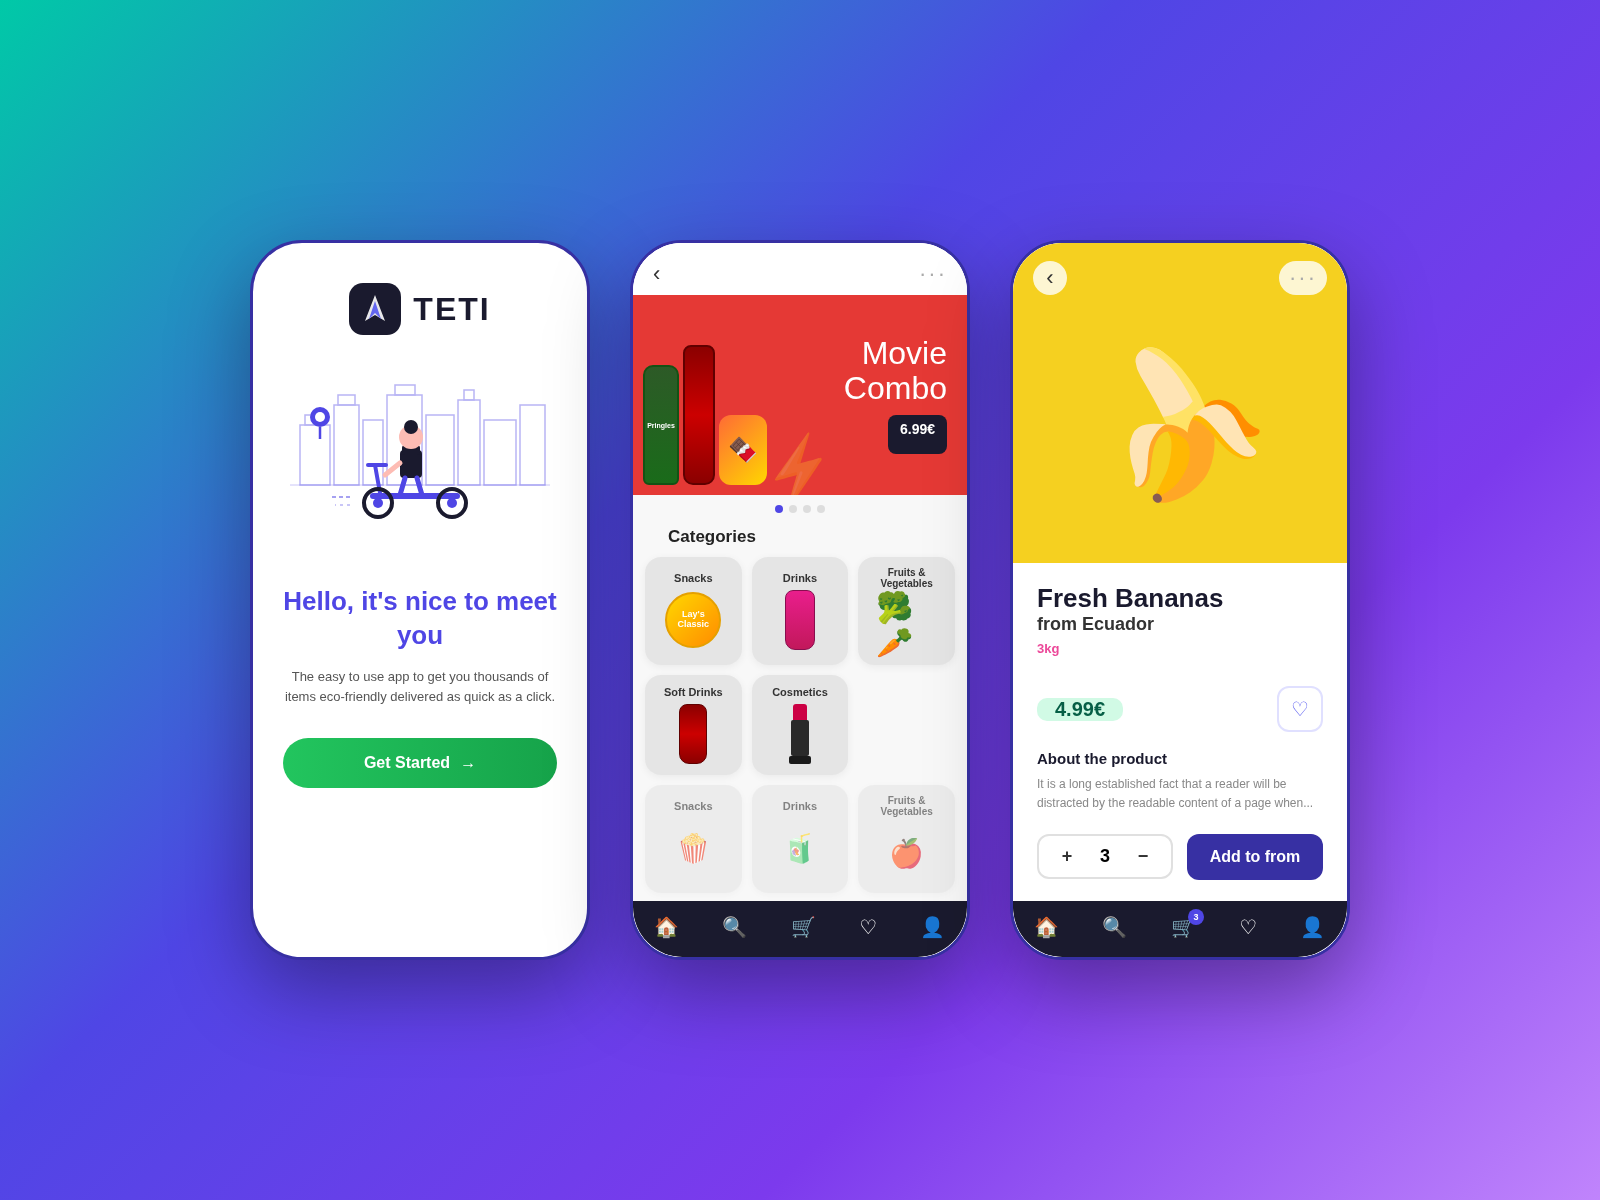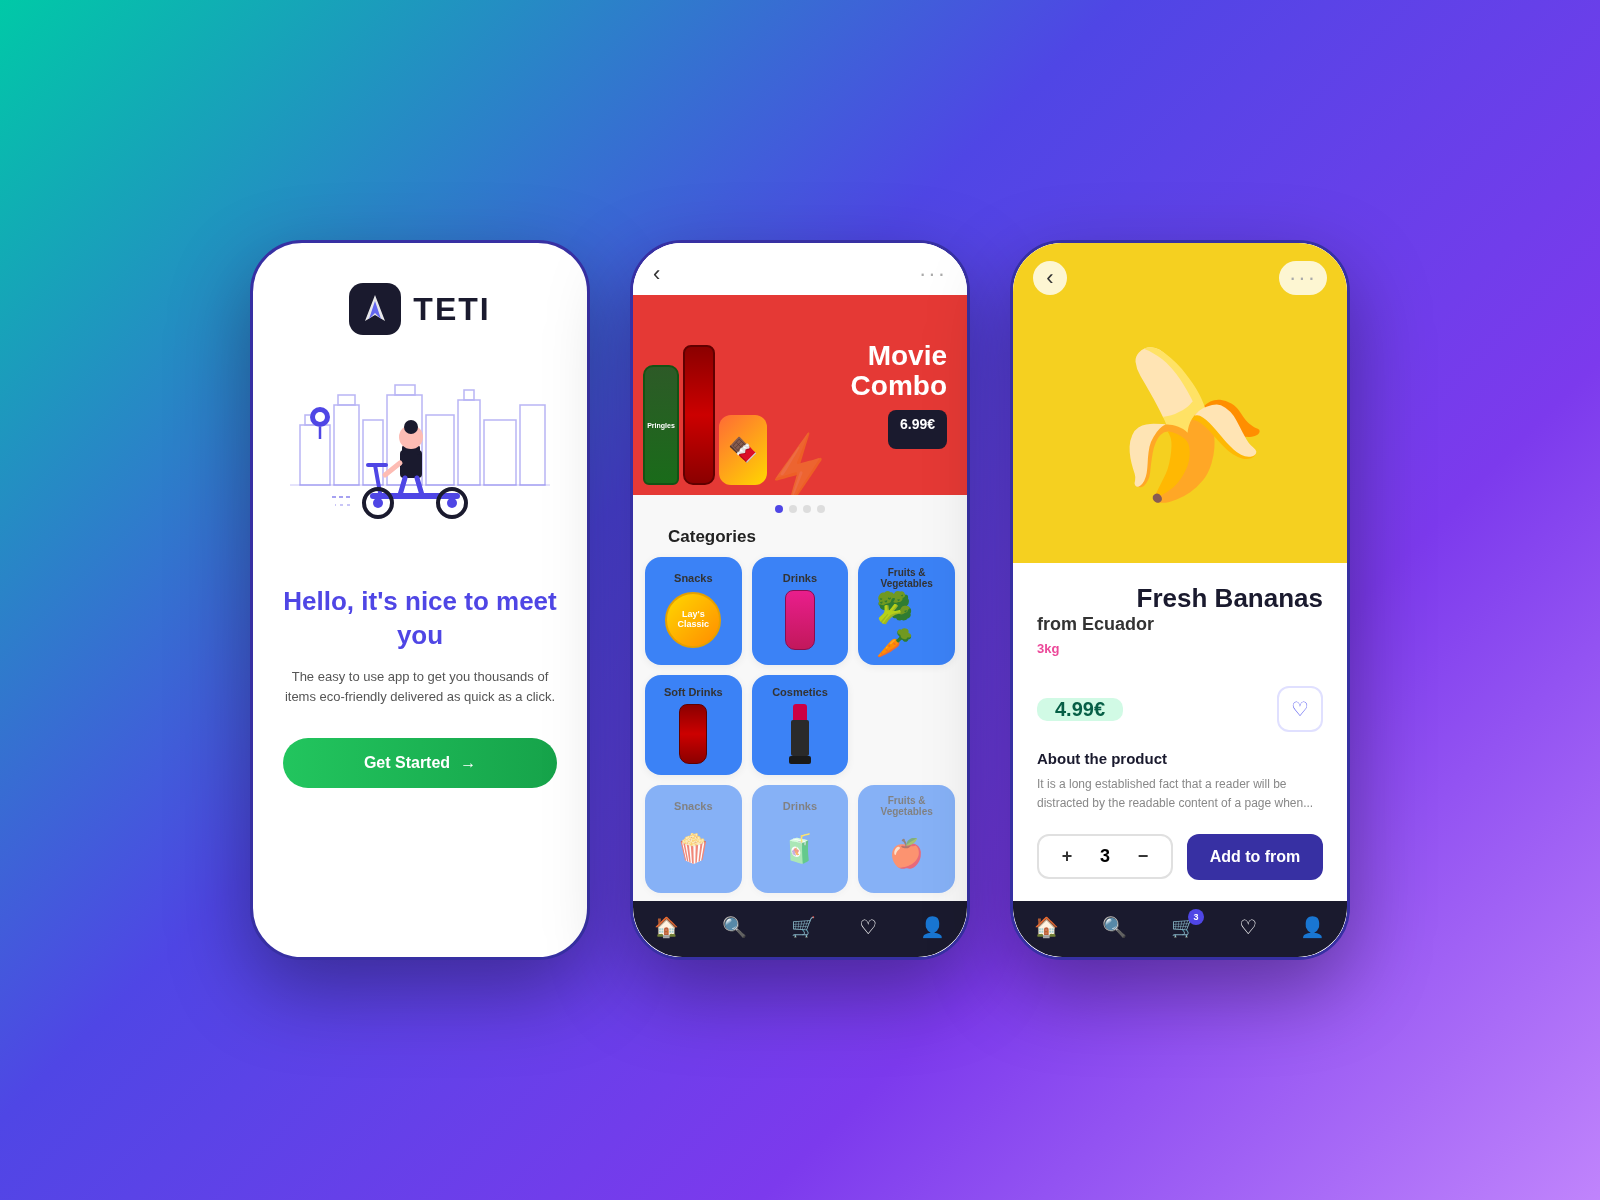--- a/index.html
+++ b/index.html
@@ -84,21 +84,21 @@
     .p2-banner {
       background: #e53935;
       margin: 0 0 0 0;
       padding: 18px 20px;
       position: relative;
       height: 200px;
       overflow: hidden;
       display: flex; align-items: center; justify-content: flex-end;
     }
     .banner-text-block { text-align: right; z-index: 2; position: relative; }
-    .banner-title { font-size: 28px; font-weight: 700; color: #fff; line-height: 1.1; }
+    .banner-title { font-size: 32px; font-weight: 400; color: #fff; line-height: 1.1; }
     .banner-price-box {
       background: #1a1a2e;
       border-radius: 8px;
       padding: 6px 12px;
       display: inline-block;
       margin-top: 8px;
       color: #fff; font-size: 22px; font-weight: 900;
     }
     .banner-price-box span { font-size: 14px; vertical-align: super; }
     .banner-imgs {
@@ -133,21 +133,21 @@
     .dots-row {
       display: flex; gap: 6px; justify-content: center; padding: 10px 0 6px;
     }
     .dot { width: 8px; height: 8px; border-radius: 50%; background: #ddd; }
     .dot.active { background: #4f46e5; }
 
     .p2-scroll { flex: 1; overflow: auto; padding: 0 12px 10px; }
     .categories-title { font-size: 17px; font-weight: 800; color: #222; padding: 8px 4px 10px; margin-left: 19px; }
     .categories-grid { display: grid; grid-template-columns: 1fr 1fr 1fr; gap: 10px; }
     .cat-card {
-      background: #3b82f6;
+      background: #e5e5e5;
       border-radius: 16px;
       padding: 10px;
       display: flex; flex-direction: column;
       align-items: center; justify-content: center;
       min-height: 100px;
       box-shadow: 0 2px 8px rgba(0,0,0,0.06);
     }
     .cat-label {
       font-size: 11px; font-weight: 700; color: #333;
       text-align: center; margin-bottom: 6px;
@@ -191,21 +191,21 @@
       position: absolute; top: 0; left: 0; right: 0; z-index: 10;
     }
     .p3-banana-bg {
       background: #f5d020;
       height: 320px;
       display: flex; align-items: center; justify-content: center;
       overflow: hidden;
       flex-shrink: 0;
     }
     .p3-details { padding: 20px 24px; flex: 1; overflow: auto; }
-    .product-name { font-size: 26px; font-weight: 900; color: #1a1a2e; line-height: 1.2; text-align: right; }
+    .product-name { font-size: 26px; font-weight: 900; color: #1a1a2e; line-height: 1.2; }
     .product-subtitle { font-size: 18px; font-weight: 700; color: #333; margin-bottom: 6px; }
     .product-weight { font-size: 13px; color: #ec4899; font-weight: 600; margin-bottom: 30px; }
     .price-row {
       display: flex; align-items: center; justify-content: space-between;
       margin-bottom: 18px;
     }
     .price-tag {
       background: #d1fae5;
       color: #065f46;
       font-size: 20px; font-weight: 800;

